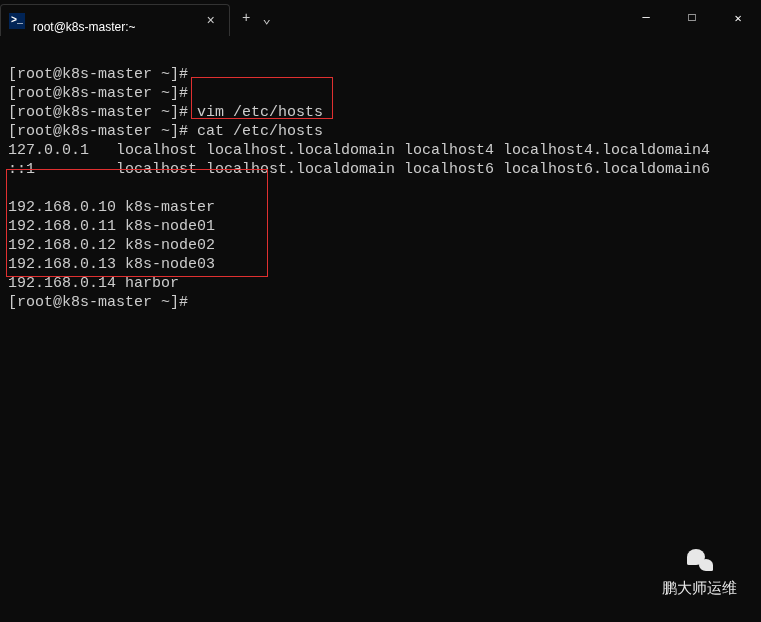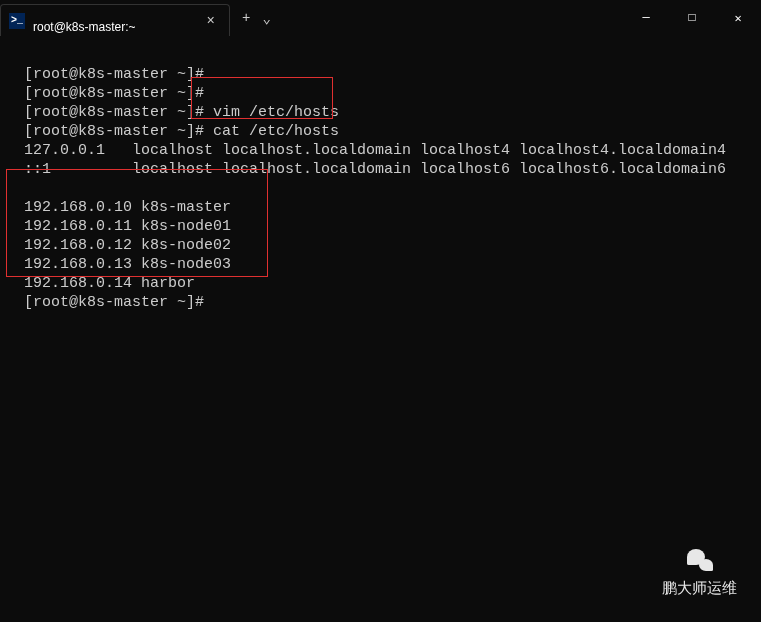--- a/index.html
+++ b/index.html
@@ -77,21 +77,21 @@
       width: 46px;
       height: 32px;
       display: flex;
       align-items: center;
       justify-content: center;
       color: #fff;
       font-size: 12px;
       cursor: pointer;
     }
     .terminal {
-      padding: 10px 24px;
+      padding: 10px 8px;
       line-height: 19px;
       white-space: pre;
       font-size: 15px;
       letter-spacing: 0;
     }
     .prompt { color: #cccccc; }
     .cmd-box1 {
       position: absolute;
       border: 1.5px solid #e03030;
       left: 191px;

